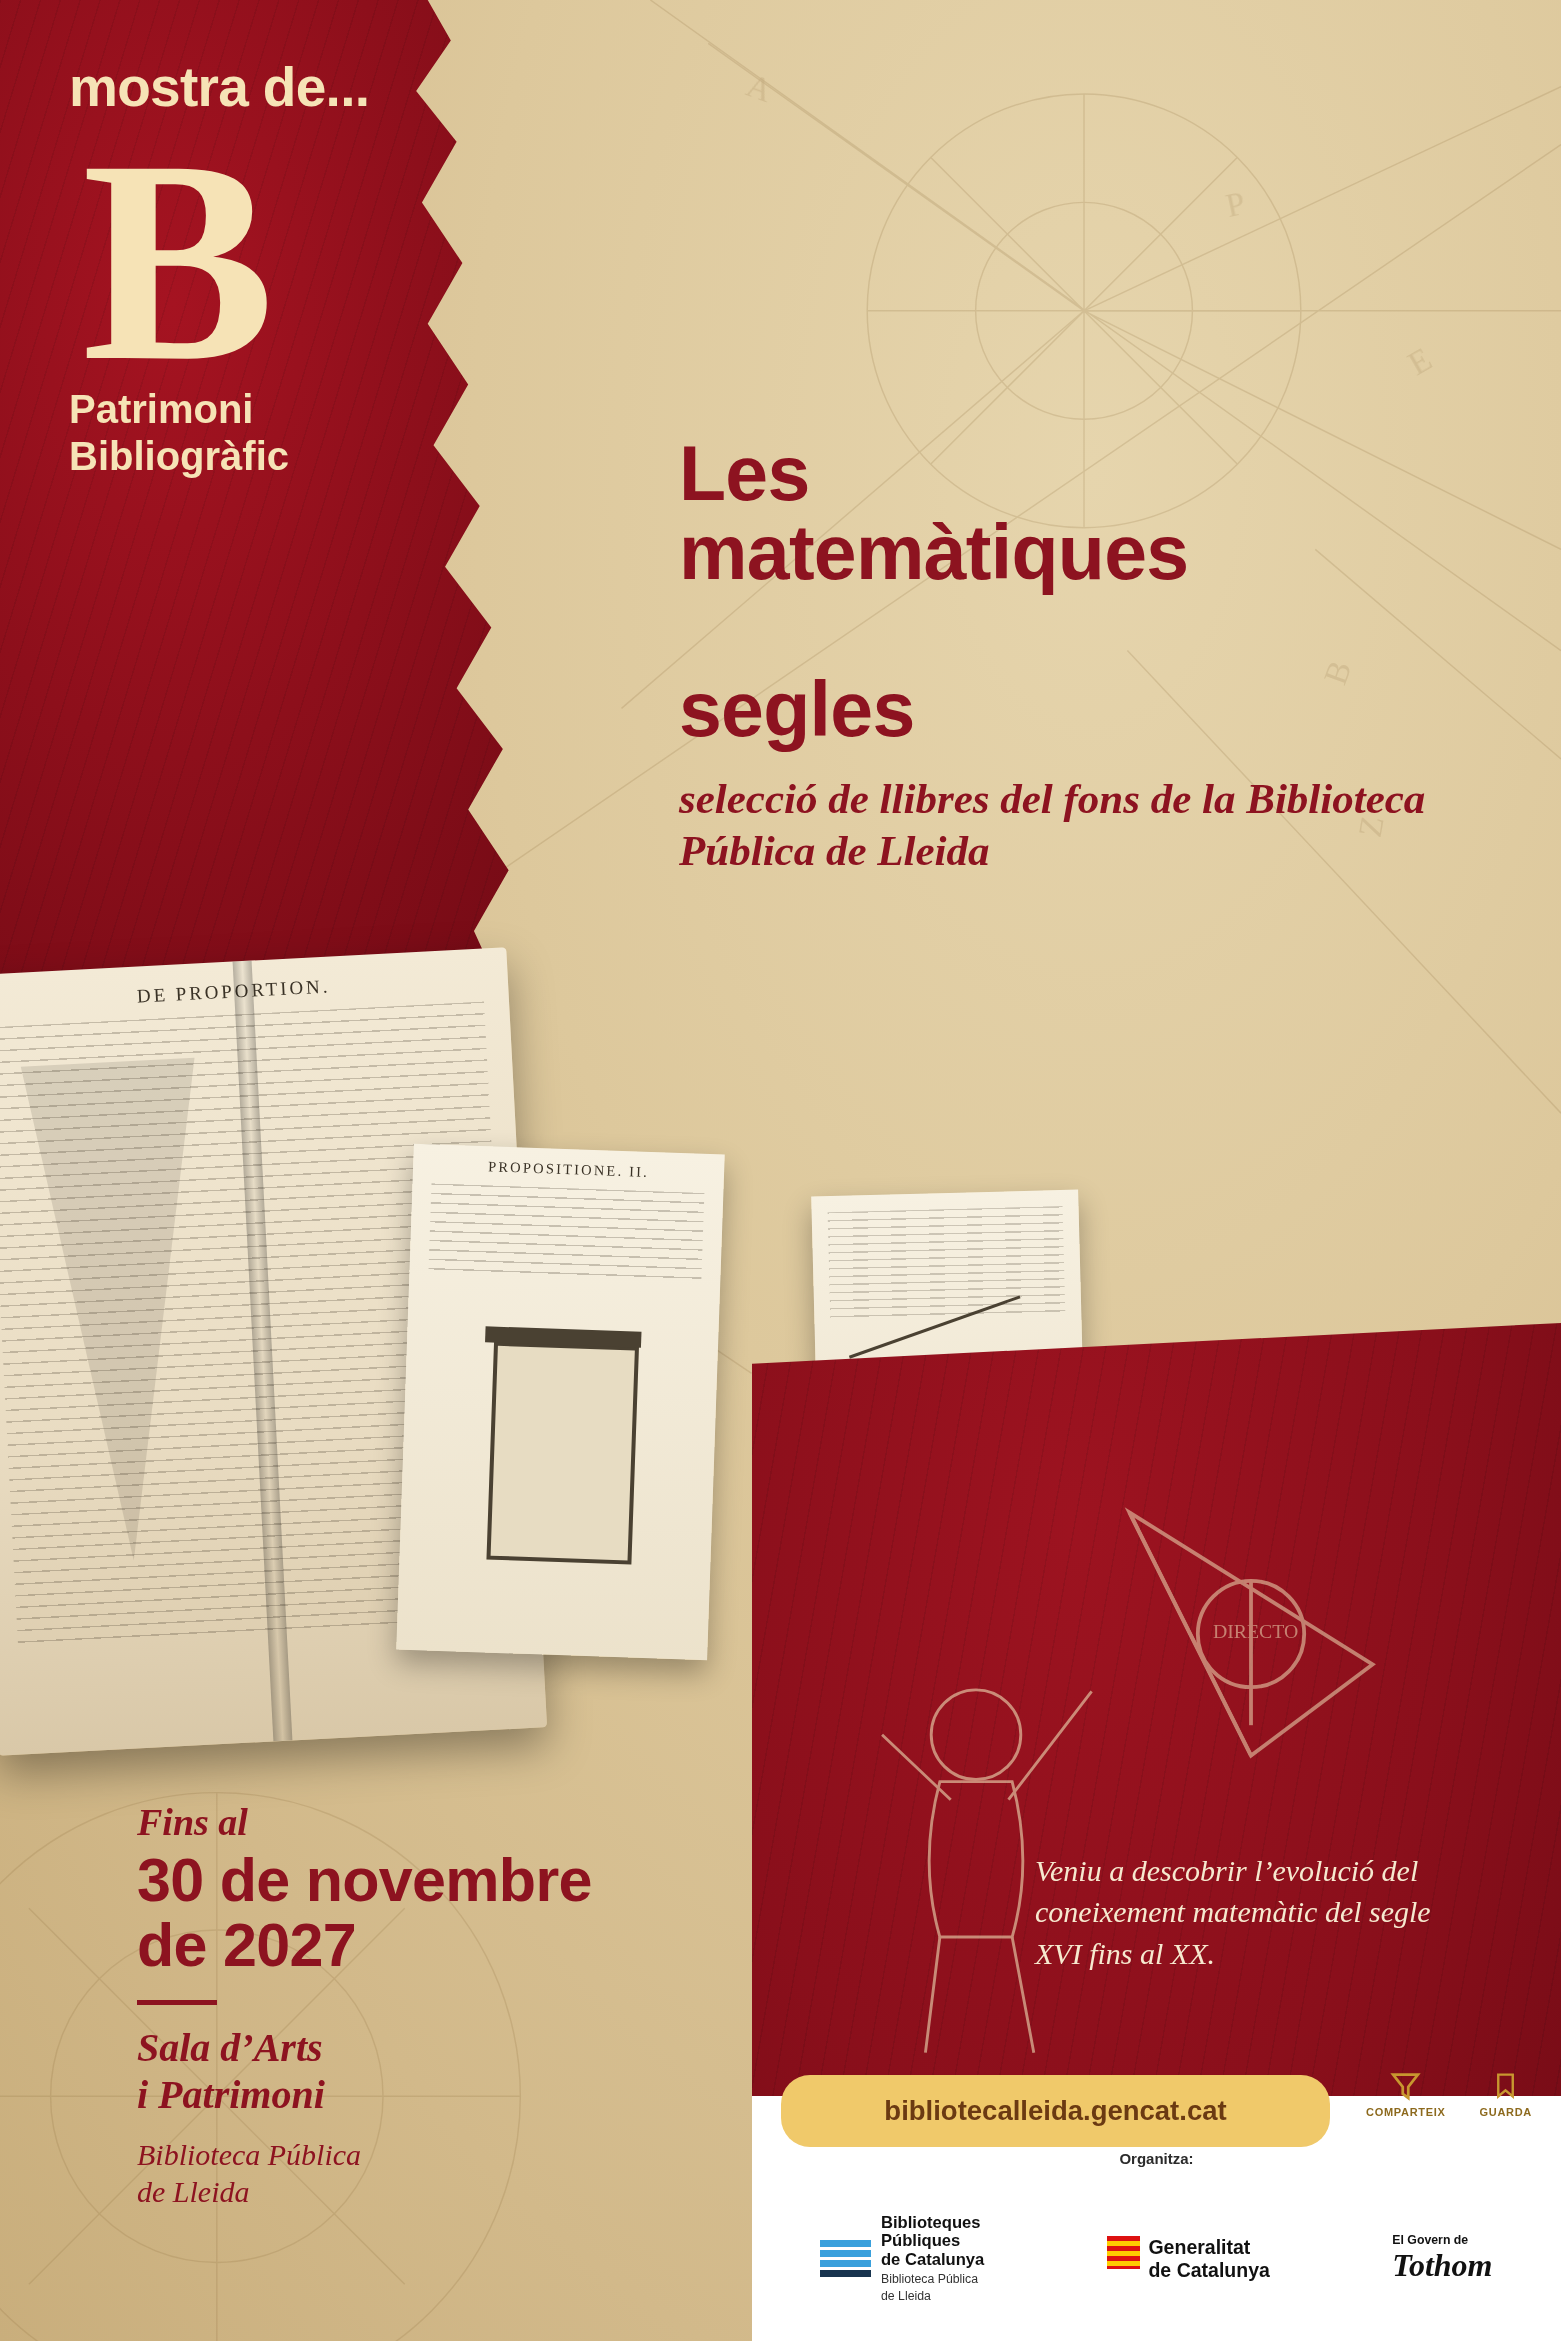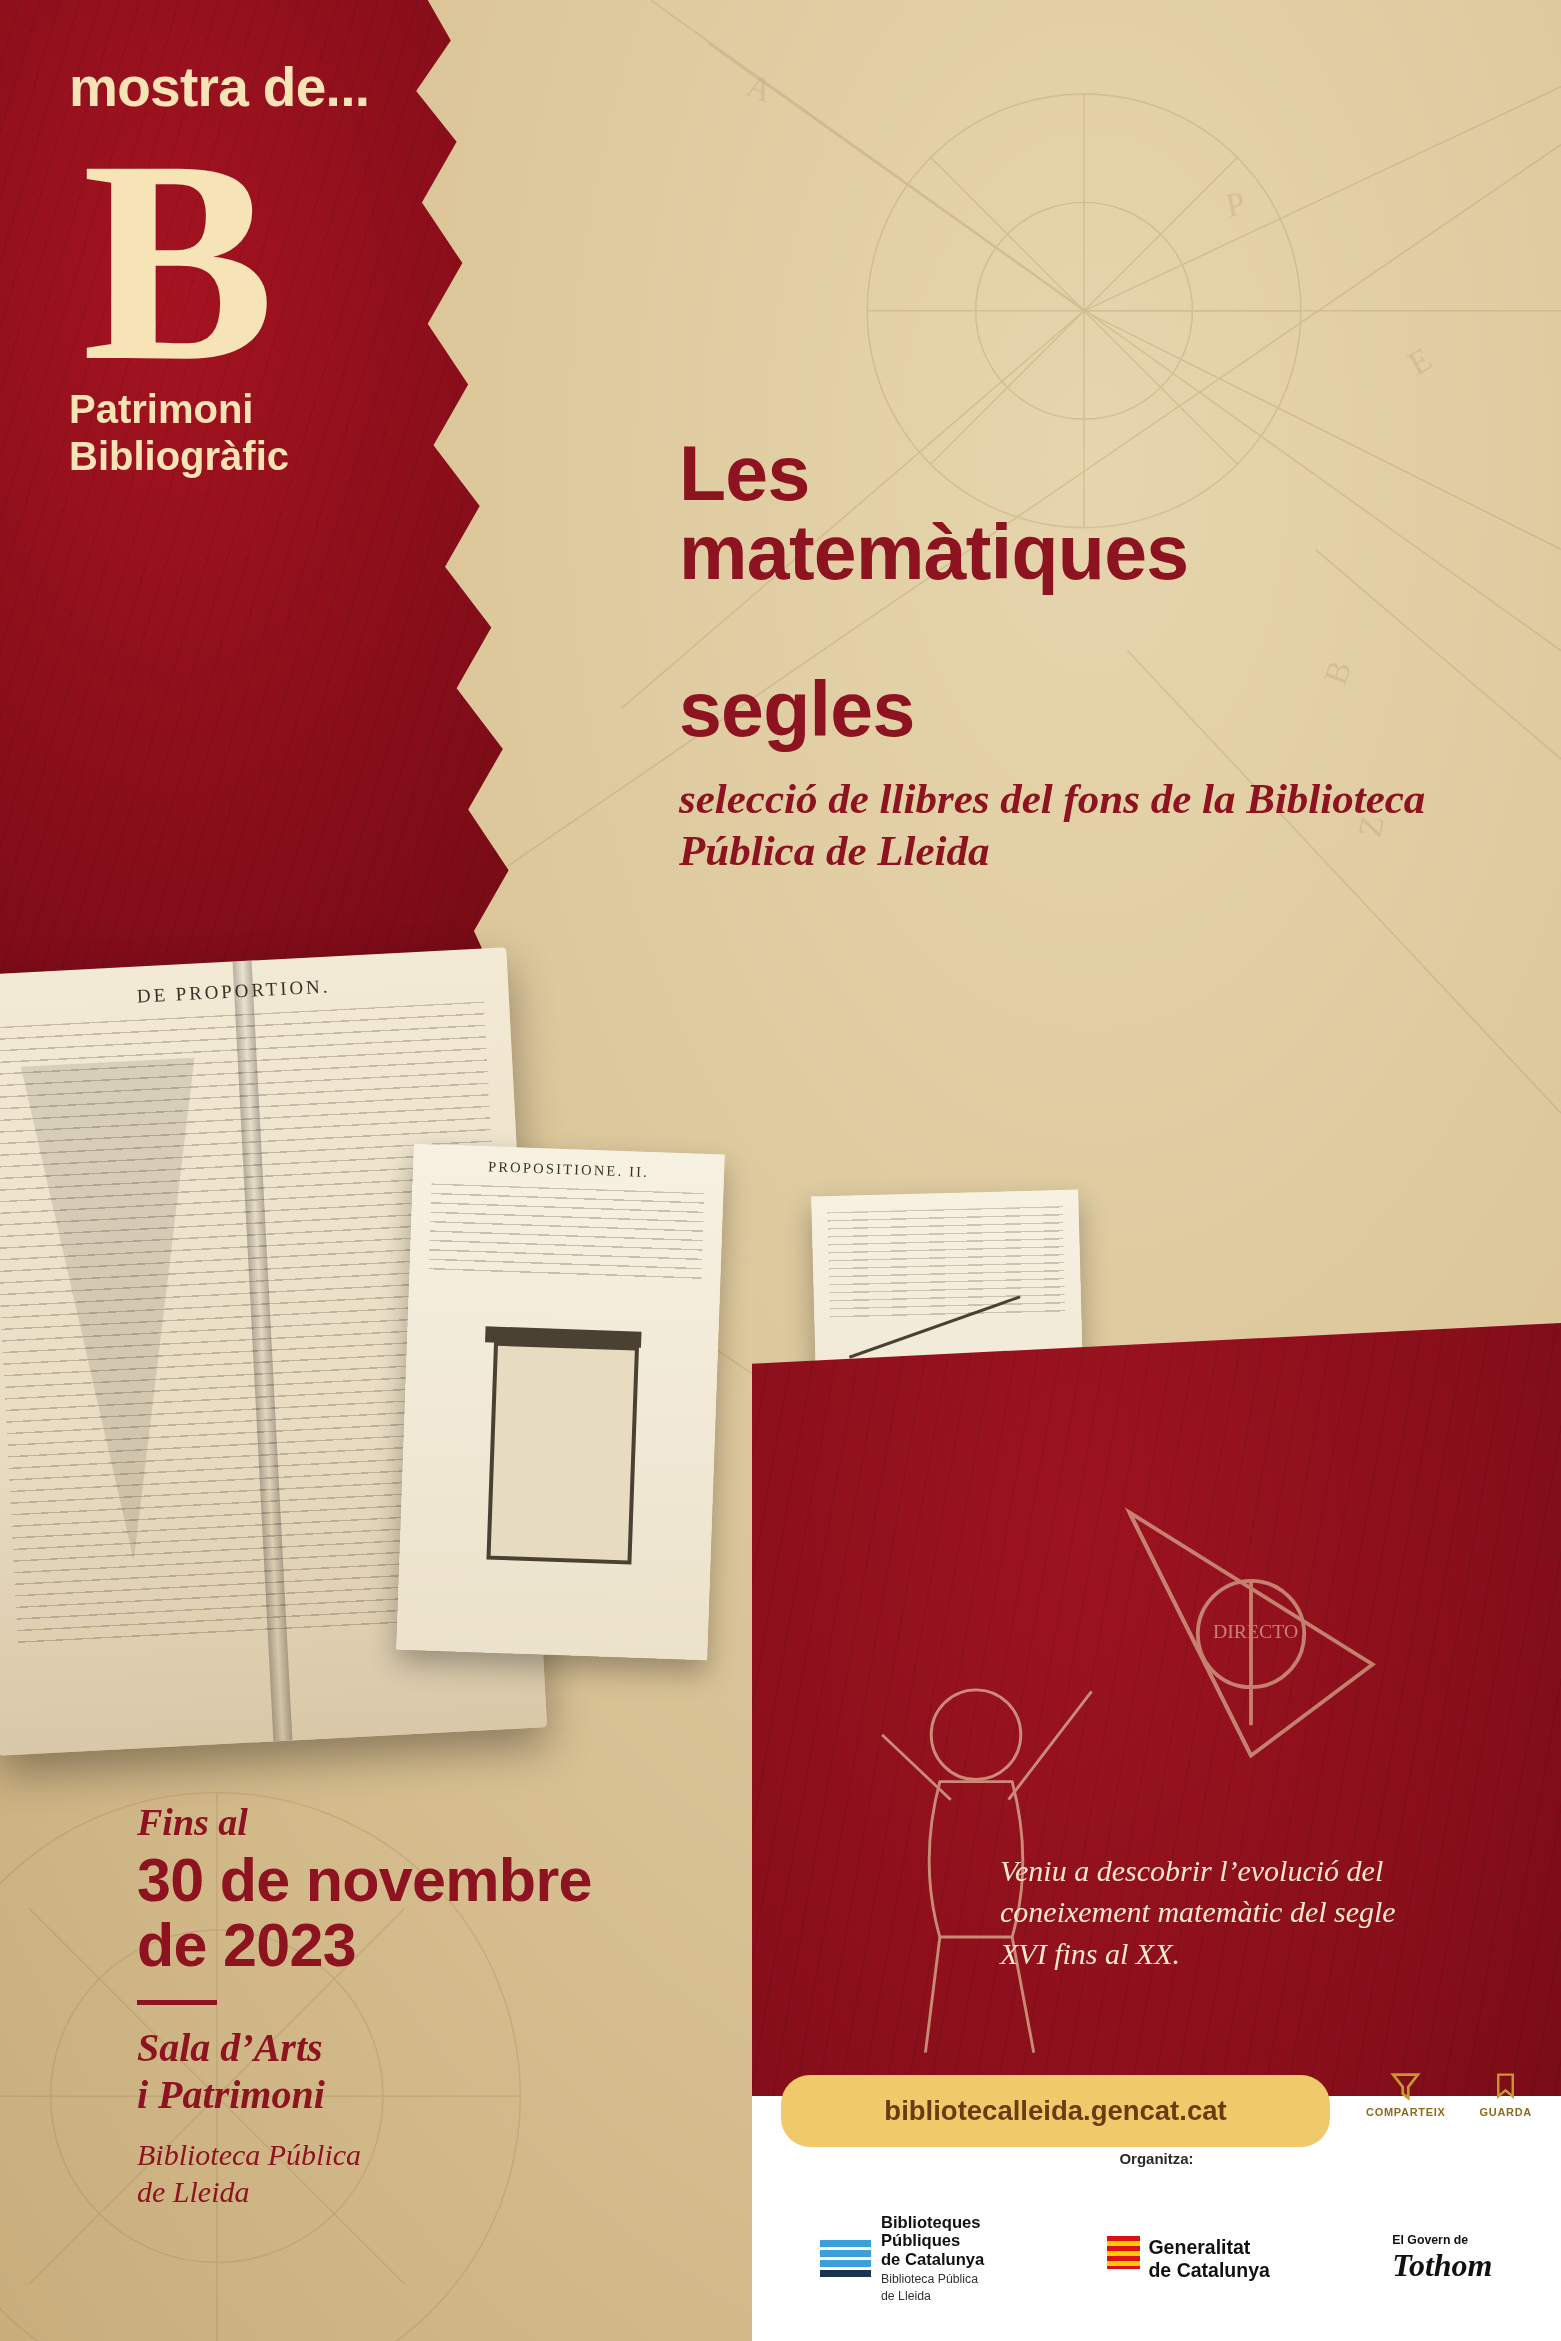--- a/index.html
+++ b/index.html
@@ -153,21 +153,21 @@
     position:absolute;left:1099px;top:1482px;width:304px;height:304px;
     opacity:.55;
   }
   .quadrant svg{width:100%;height:100%;}
   .putto{
     position:absolute;left:853px;top:1648px;width:246px;height:448px;opacity:.6;
   }
   .putto svg{width:100%;height:100%;}
 
   .claim{
-    position:absolute;left:1000px;top:1850px;width:405px;z-index:7;
+    position:absolute;left:1035px;top:1850px;width:405px;z-index:7;
     font-family:"Liberation Serif",serif;font-style:italic;
     color:#f6e9cf;font-size:30px;line-height:1.38;
   }
 
   
   .dates{
     position:absolute;left:137px;top:1800px;width:549px;z-index:7;color:#8d1320;
   }
   .dates .fins{font-size:38px;font-weight:bold;font-family:"Liberation Serif",serif;font-style:italic;margin-bottom:4.3px;}
   .dates .big{font-size:61px;font-weight:bold;line-height:1.06;letter-spacing:-0.7px;}
@@ -306,21 +306,21 @@
       </g>
     </svg>
   </div>
 
   <div class="claim">Veniu a descobrir l’evolució del coneixement matemàtic del segle XVI fins al XX.</div>
 
   <div class="dates">
     <div class="fins">Fins al</div>
     <div class="big">
       <span>30 de novembre</span><br>
-      <span>de 2023</span>
+      <span>de 2027</span>
     </div>
     <hr>
     <div class="sala">
       <span>Sala d’Arts</span><br>
       <span>i Patrimoni</span>
     </div>
     <div class="bib">
       <span>Biblioteca Pública</span><br>
       <span>de Lleida</span>
     </div>

